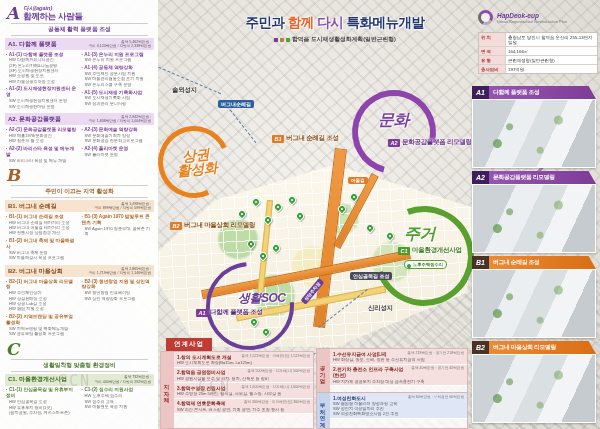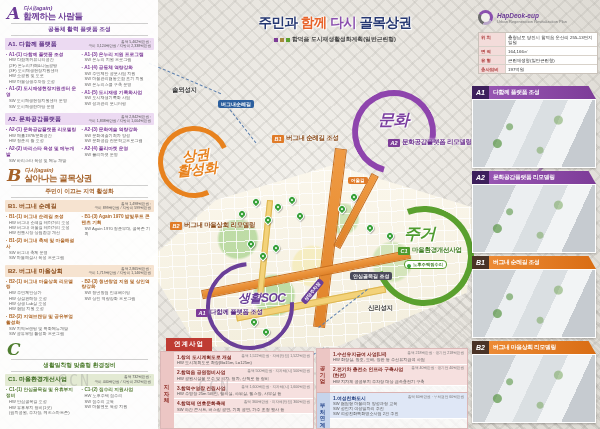--- a/index.html
+++ b/index.html
@@ -149,21 +149,21 @@
 <div class="poster">
   <div class="bg-tex"></div>
   <div class="bg-dark-corner"></div>
   <div class="swoosh"></div>
 
   <div class="title-block">
     <div class="t-line1">
       <span class="w1">주민과</span>
       <span class="w2">함께</span>
       <span class="w3">다시</span>
-      <span class="w4">골목상권</span>
+      <span class="w4">특화메뉴개발</span>
     </div>
     <div class="t-legend">
       <span class="sq" style="background:#7d3c98"></span>
       <span class="sq" style="background:#a58a3c"></span>
       <span class="sq" style="background:#5aa02e"></span>
       <span>합덕읍 도시재생활성화계획(일반근린형)</span>
     </div>
   </div>
 
   <div class="logo-box">
@@ -370,24 +370,20 @@
             <div class="pt">A2-(4) 플리마켓 운영</div>
             <div class="pd">SW 플리마켓 운영</div>
           </div>
           </div>
       </div>
     </div>
 
     <div class="secB">
       <div class="sec-head">
         <div class="sec-letter brown">B</div>
-        <div class="sec-tt">
-          <div class="tag brown">다시(again)</div>
-          <div class="name brown">살아나는 골목상권</div>
-        </div>
       </div>
       <div class="sec-sub brown">주민이 이끄는 지역 활성화</div>
 
       <div class="grp-bar bar-B">
         <span class="g-name">B1. 버그내 순례길</span>
         <span class="g-bud">총액 1,498백만원 :
 국비 899백만원 / 지방비 599백만원</span>
       </div>
       <div class="cols">
         <div class="col">

